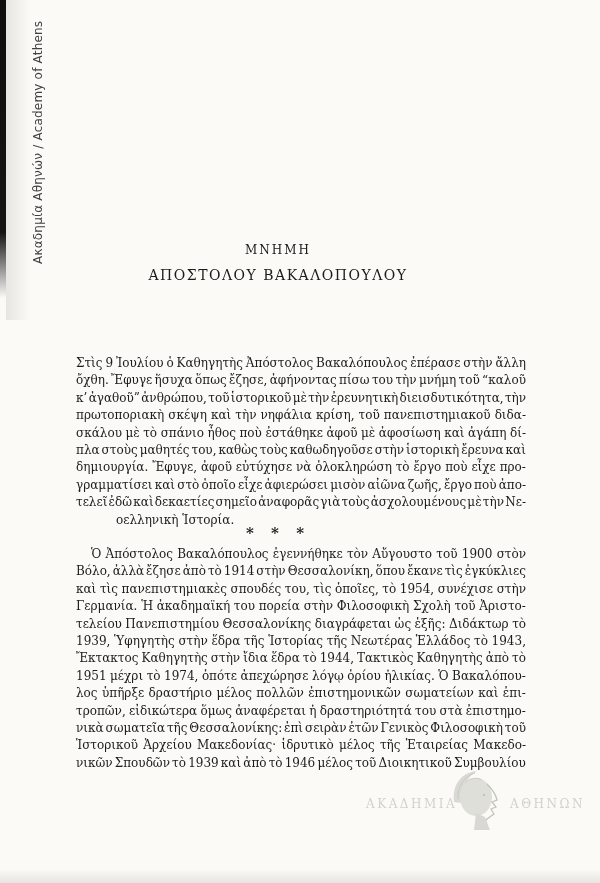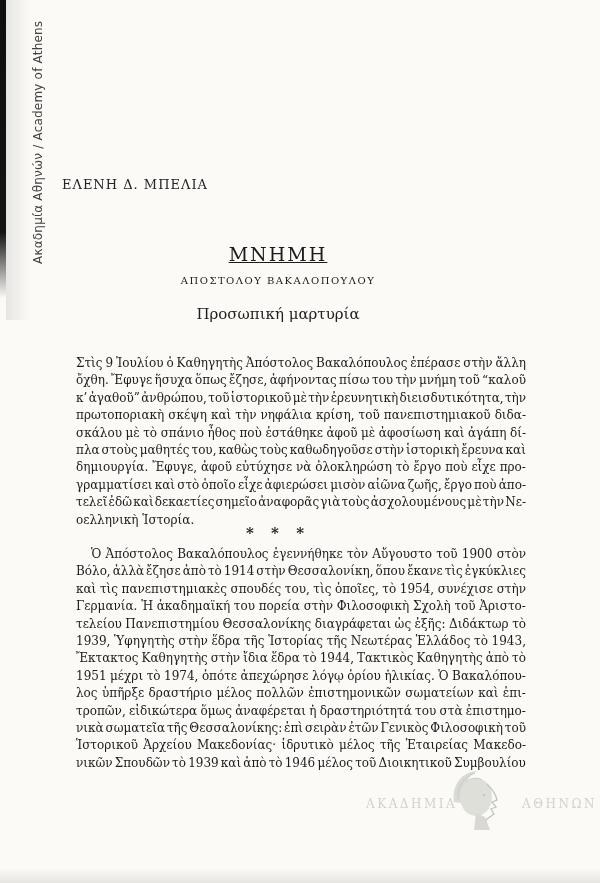--- a/index.html
+++ b/index.html
@@ -28,67 +28,65 @@
     transform:rotate(-90deg); transform-origin:0 0;
     font-family:"DejaVu Sans","Liberation Sans",sans-serif;
     font-size:12px; line-height:15px; color:#404040; letter-spacing:0.2px;
     white-space:nowrap;
   }
   .author {
     position:absolute; left:62px; top:177px;
     font-size:13px; letter-spacing:1px; color:#242424; white-space:nowrap;
   }
   .title-block { position:absolute; left:0; top:243px; width:556px; text-align:center; color:#1b1b1b; }
-  .t1 { font-size:19px; letter-spacing:2px;text-decoration:underline; }
-  .t2 { font-size:10px; letter-spacing:1.5px; margin-top:10px; }
+  .t1 { font-size:12px; letter-spacing:2px; }
+  .t2 { font-size:14px; letter-spacing:1.5px; margin-top:10px; }
   .subtitle {
     position:absolute; left:0; top:305px; width:556px; text-align:center;
     font-size:15px; color:#1e1e1e;
   }
   .para { position:absolute; left:76px; width:450px; font-size:12px; }
   .para1 { top:355px; }
   .para2 { top:546px; }
   .jline {
     display:flex; justify-content:space-between; flex-wrap:nowrap;
     height:17.4px; line-height:17.4px; white-space:nowrap;
   }
   .jline span { display:inline-block; }
-  .plainline { height:17.4px; line-height:17.4px; white-space:nowrap; }
+  .plainline { height:17.4px; line-height:17.4px; white-space:nowrap;margin-left:40px; }
   .indent { padding-left:15px; }
   .stars {
     position:absolute; left:0; top:524px; width:556px; text-align:center;
     font-size:15px; font-weight:bold; letter-spacing:6px; color:#1c1c1c;
   }
   
   .wm-left, .wm-right {
     position:absolute; font-size:12px; letter-spacing:2.5px;
     color:#d2d2cc; white-space:nowrap;
   }
   .wm-left  { left:366px; top:797px; }
-  .wm-right { left:522px; top:797px; }
+  .wm-right { left:510px; top:797px; }
   .wm-head  { position:absolute; left:446px; top:766px; width:56px; height:64px; }
 </style>
 </head>
 <body>
 
 <div class="page">
 
   <div class="edge-strip"></div>
   <div class="left-shade"></div>
 
   <div class="vtext">Ακαδημία Αθηνών / Academy of Athens</div>
 
-  <div class="author">ΕΛΕΝΗ Δ. ΜΠΕΛΙΑ</div>
 
   <div class="title-block">
     <div class="t1">ΜΝΗΜΗ</div>
     <div class="t2">ΑΠΟΣΤΟΛΟΥ ΒΑΚΑΛΟΠΟΥΛΟΥ</div>
   </div>
 
-  <div class="subtitle">Προσωπική μαρτυρία</div>
 
   <div class="para para1">
     <div class="jline">
         <span>Στὶς</span>
         <span>9</span>
         <span>Ἰουλίου</span>
         <span>ὁ</span>
         <span>Καθηγητὴς</span>
         <span>Ἀπόστολος</span>
         <span>Βακαλόπουλος</span>

